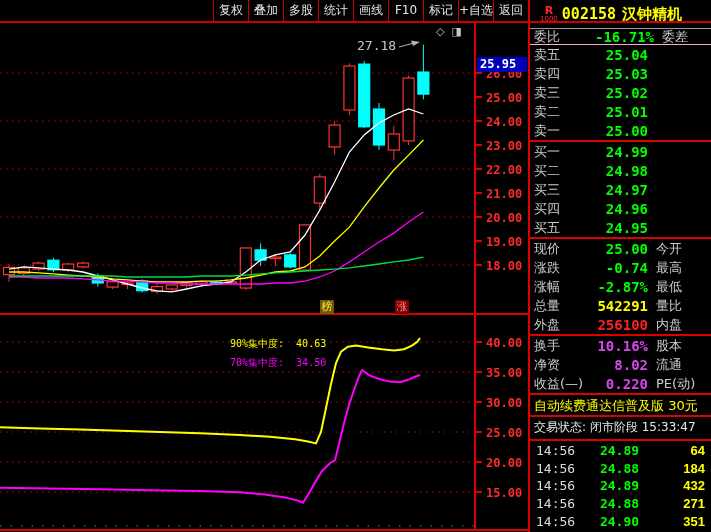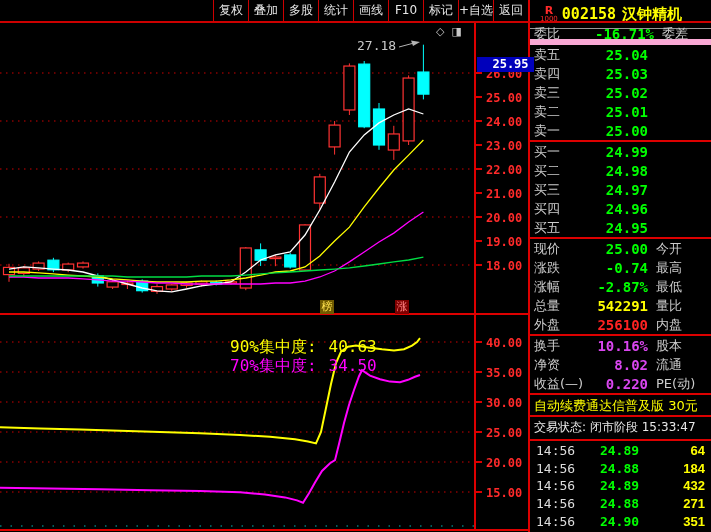--- a/index.html
+++ b/index.html
@@ -9,41 +9,41 @@
   .toolbar{position:absolute;left:213px;top:0;width:315px;height:21px;display:flex;z-index:6;}
   .tb-item{flex:1;border-left:1px solid #cc0000;color:#e6e6e6;font-size:12px;
            line-height:21px;text-align:center;white-space:nowrap;cursor:default;}
   .topline{position:absolute;left:0;top:21px;width:711px;height:2px;background:#cc0000;z-index:5;}
   .mini-icons{position:absolute;left:436px;top:25px;color:#c8c8c8;font-size:11px;z-index:6;letter-spacing:7px;}
   
   #chart-svg{position:absolute;left:0;top:0;width:528px;height:532px;z-index:1;}
   .anno{position:absolute;left:357px;top:38px;color:#c8c8c8;font-size:13px;z-index:6;
         font-family:"DejaVu Sans Mono","Liberation Mono",monospace;}
   .price-tag{position:absolute;left:477px;top:57px;width:47px;height:15px;background:#0000bb;
-             color:#fff;font-size:12px;font-weight:bold;line-height:15px;padding-left:10px;z-index:6;
-             font-family:"DejaVu Sans Mono","Liberation Mono",monospace;text-align:center;}
+             color:#fff;font-size:12px;font-weight:bold;line-height:15px;padding-left:3px;z-index:6;
+             font-family:"DejaVu Sans Mono","Liberation Mono",monospace;}
   .badge{position:absolute;top:300px;width:14px;height:14px;font-size:11px;line-height:14px;
          text-align:center;z-index:6;}
   .badge-bang{left:320px;background:#6f5a00;color:#ffe34d;}
   .badge-zhang{left:395px;background:#7e0000;color:#ff8080;}
-  .ind-label{position:absolute;z-index:6;font-size:16px;white-space:nowrap;
+  .ind-label{position:absolute;z-index:6;font-size:10px;white-space:nowrap;
              font-family:"DejaVu Sans Mono","Liberation Mono",monospace;}
   .ind-label .gap{display:inline-block;width:12px;}
   .il-90{left:230px;top:337px;color:#ffff00;}
   .il-70{left:230px;top:356px;color:#ff00ff;}
   
   .quote-panel{position:absolute;left:528px;top:0;width:183px;height:532px;background:#000;
                border-left:2px solid #dd0000;box-sizing:border-box;overflow:hidden;z-index:4;}
   .qp-header{height:29px;border-bottom:1px solid #979797;display:flex;align-items:center;box-sizing:border-box;}
   .logo{display:inline-flex;flex-direction:column;align-items:center;margin:0 4px 0 10px;line-height:1;}
   .logo-r{color:#ff2a2a;font-weight:bold;font-size:11px;}
   .logo-sub{color:#ff2a2a;font-size:7px;}
   .qp-code,.qp-name{color:#ffff00;font-weight:bold;font-size:15px;white-space:nowrap;}
   .qp-code{margin-right:6px;font-family:"DejaVu Sans Mono","Liberation Mono",monospace;}
-  .qp-weibi{height:16px;border-bottom:6px solid #f9a8d4;display:flex;align-items:center;
+  .qp-weibi{height:16px;border-bottom:1px solid #f9a8d4;display:flex;align-items:center;
             padding:0 4px;box-sizing:border-box;}
   .qrow{display:flex;align-items:center;height:19px;padding:0 4px;box-sizing:border-box;}
   .ql{flex:0 0 58px;color:#cccccc;font-size:13px;white-space:nowrap;}
   .qv{flex:0 0 56px;text-align:right;font-size:14px;font-weight:bold;white-space:nowrap;
       font-family:"DejaVu Sans Mono","Liberation Mono",monospace;}
   .qv-wide{flex:0 0 62px;}
   .ql2{margin-left:8px;color:#cccccc;font-size:13px;white-space:nowrap;text-align:center;}
   .green{color:#00ff00;} .yellow{color:#ffff00;} .redv{color:#ff2222;} .white{color:#d946ef;}
   .qsep{height:2px;background:#dd0000;}
   .qp-banner{height:20px;color:#ffff00;font-size:13px;line-height:21px;padding-left:4px;white-space:nowrap;}

